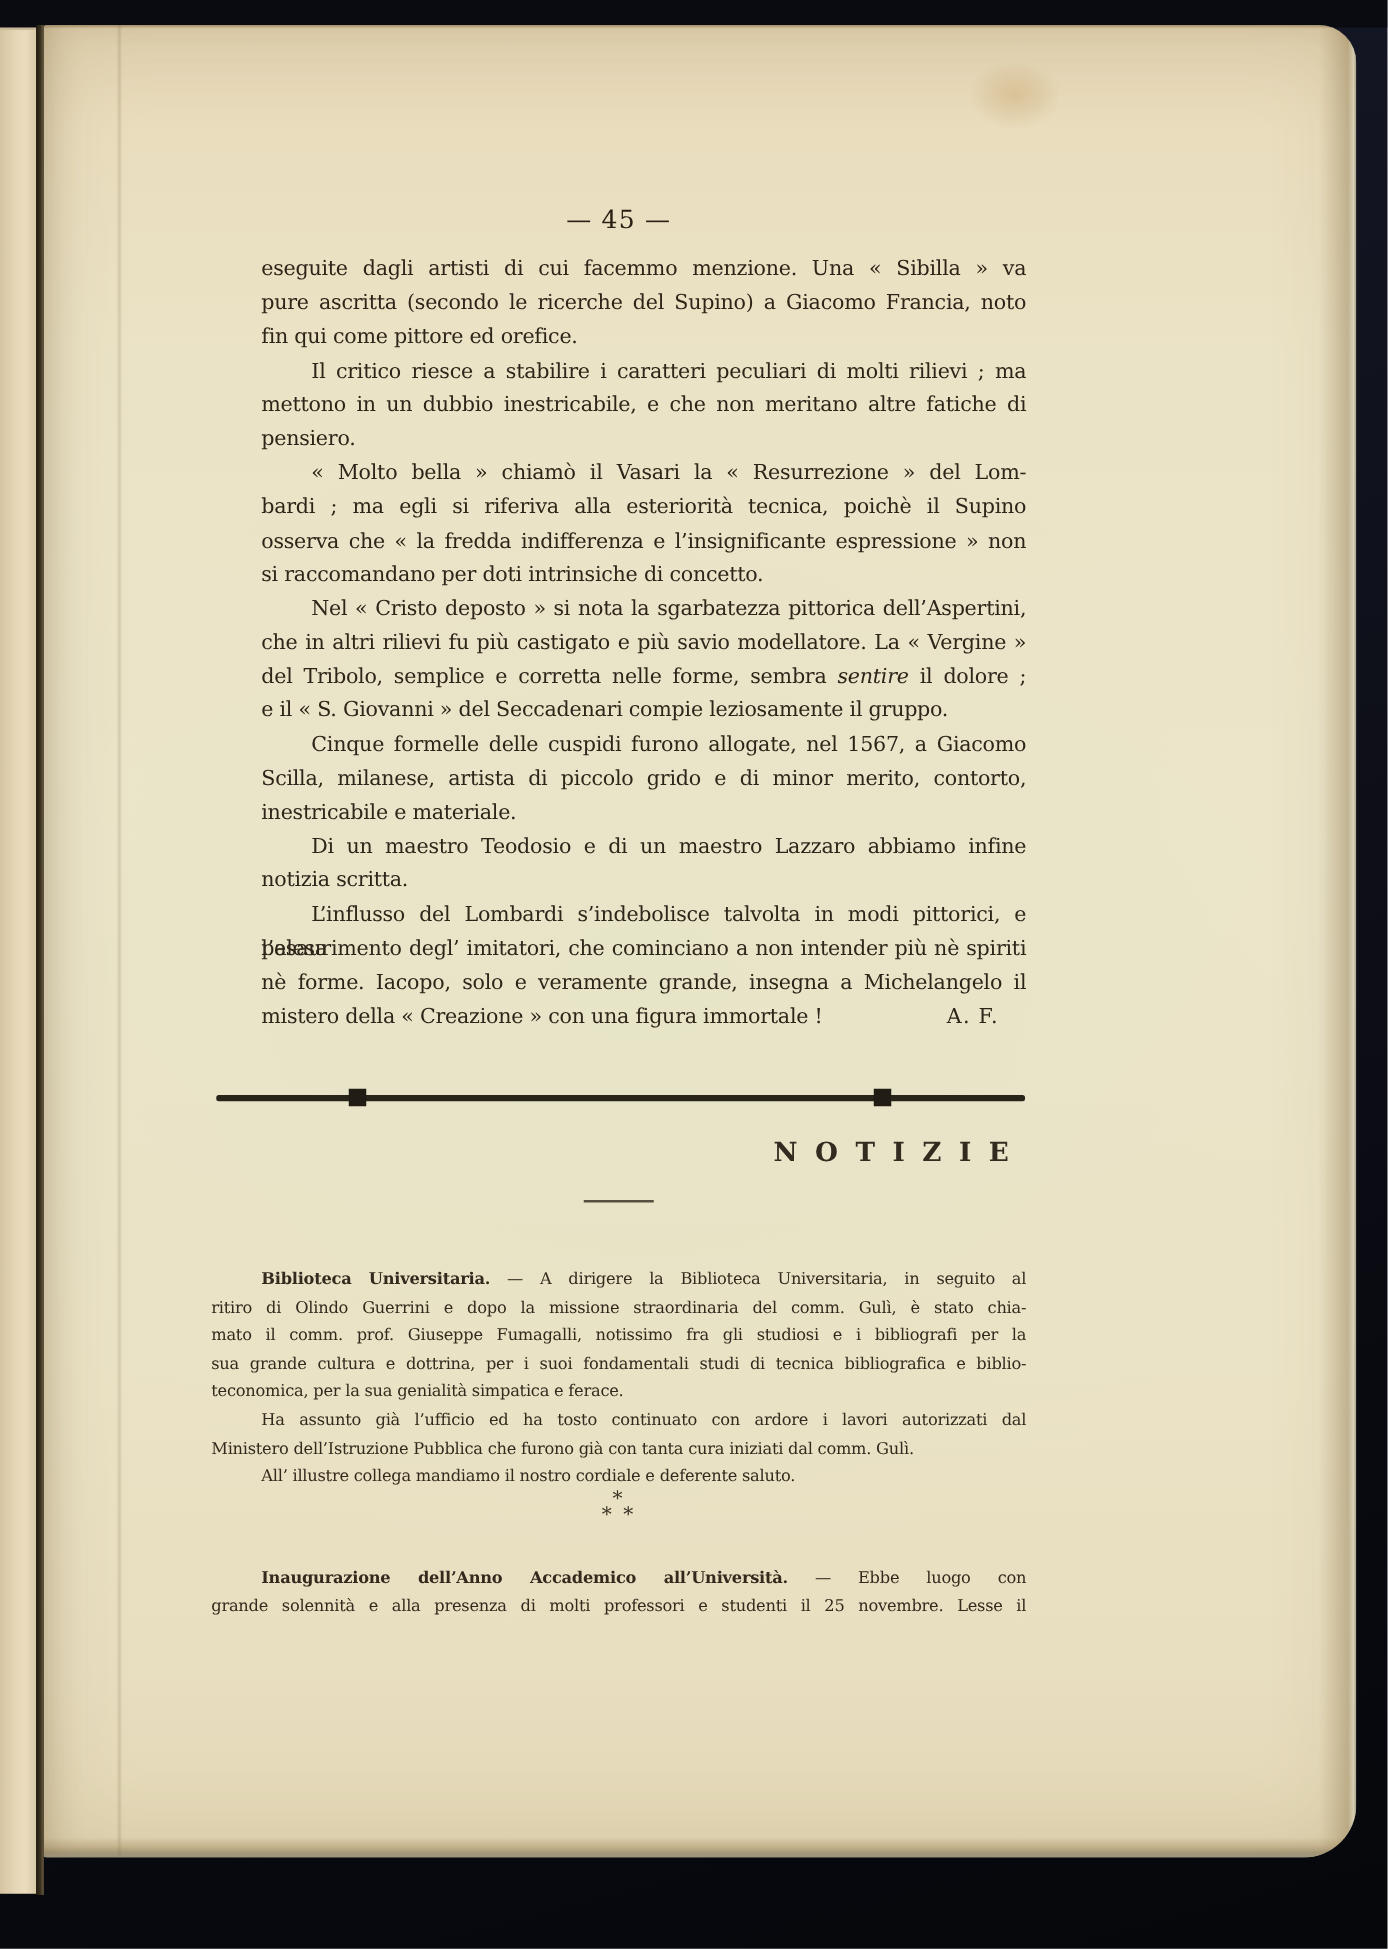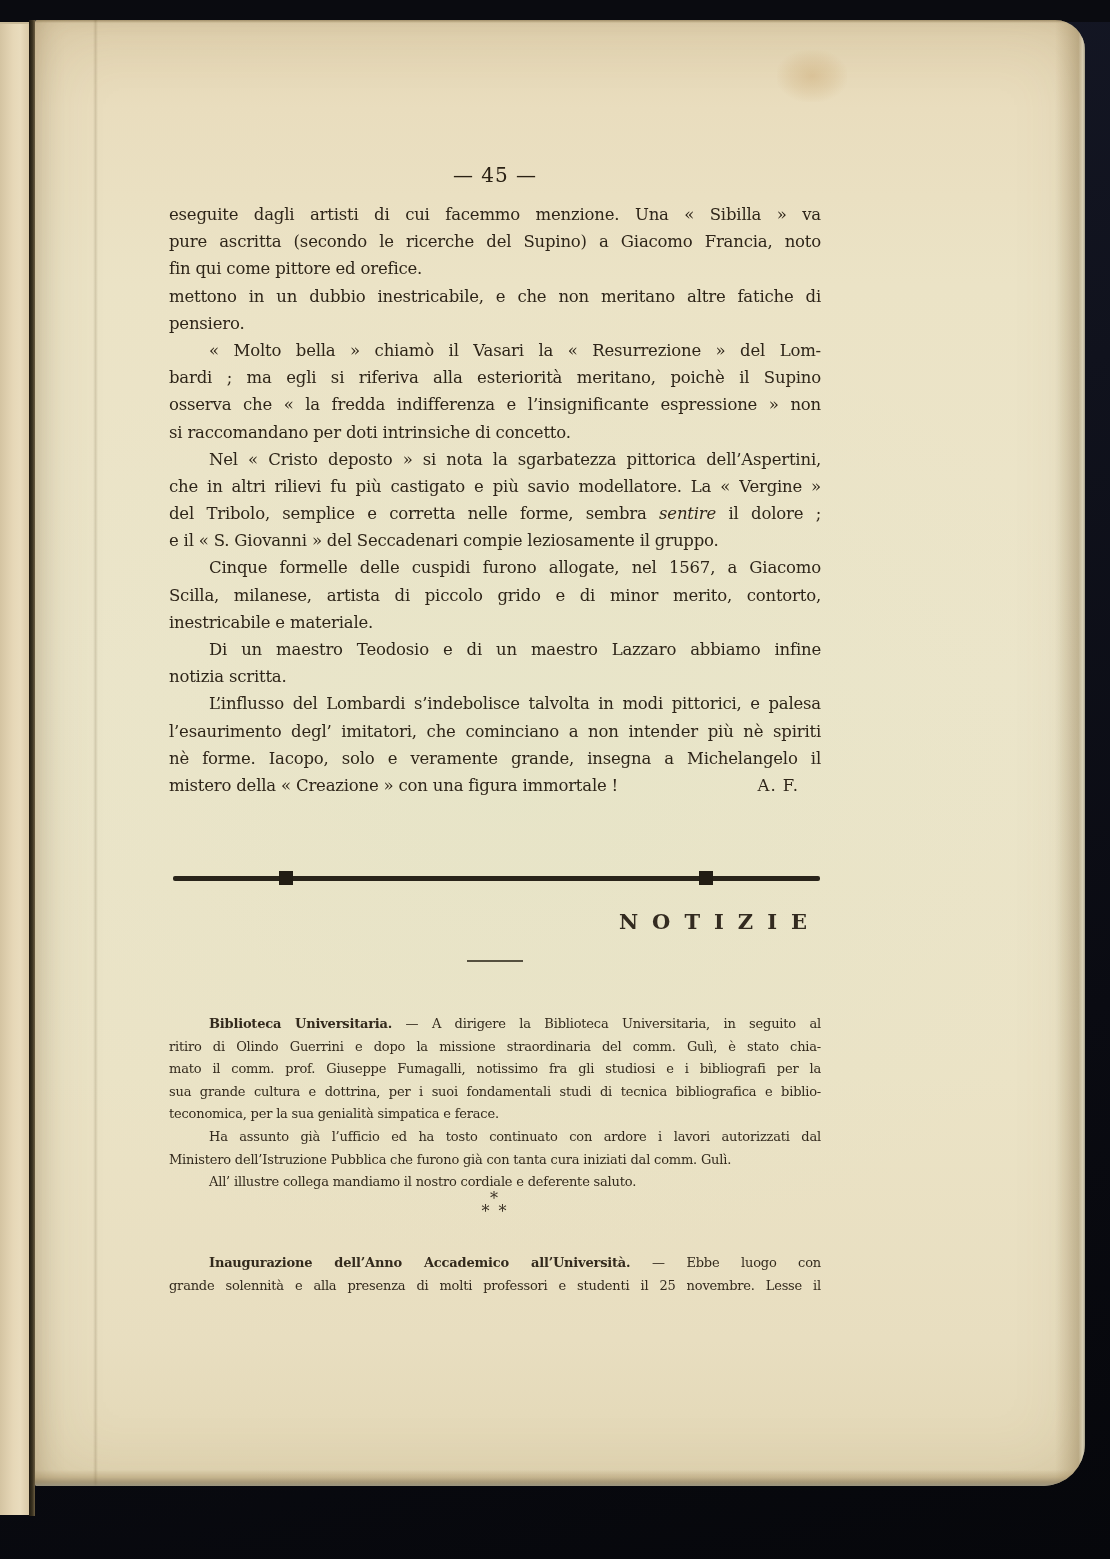--- a/index.html
+++ b/index.html
@@ -48,21 +48,21 @@
     position:absolute;left:742px;top:30px;width:70px;height:52px;
     background:radial-gradient(ellipse at center,rgba(172,115,38,0.22) 0%,rgba(172,115,38,0.10) 45%,rgba(172,115,38,0) 75%);
   }
   
   .content{position:absolute;left:134px;top:0;width:652px;color:#2e2519;}
   .pagenum{
     position:absolute;left:0;top:143px;width:652px;height:28px;
     text-align:center;font-size:20px;letter-spacing:1px;color:#2a2114;
   }
   .article{position:absolute;left:0;top:181px;width:652px;font-size:16.5px;letter-spacing:-0.2px;}
-  .article .tline{height:27.2px;line-height:27.2px;}
+  .article .tline{height:27.2px;line-height:27.2px;margin-left:40px;}
   .tline{text-align:justify;text-align-last:justify;white-space:normal;color:#2e2519;}
   .tline.fin{text-align-last:left;}
   .tline.ind{text-indent:40px;}
   .para{margin:0;}
   .sigline{display:flex;justify-content:space-between;}
   .sig{padding-right:22px;letter-spacing:1px;}
   
   .divider{position:absolute;left:0;top:849px;width:652px;height:17px;}
   .divider .rule{position:absolute;left:4px;right:1px;top:7px;height:5px;background:#29241a;border-radius:2px;}
   .divider .sq{position:absolute;top:2px;width:14px;height:14px;background:#221d14;}
@@ -102,26 +102,27 @@
   <div class="content">
     <div class="pagenum">— 45 —</div>
 
     <div class="article" id="article">
         <div class="para">
           <div class="tline">eseguite dagli artisti di cui facemmo menzione. Una « Sibilla » va</div>
           <div class="tline">pure ascritta (secondo le ricerche del Supino) a Giacomo Francia, noto</div>
           <div class="tline fin">fin qui come pittore ed orefice.</div>
         </div>
         <div class="para">
+          <div class="tline ind">Il critico riesce a stabilire i caratteri peculiari di molti rilievi ; ma</div>
           <div class="tline">mettono in un dubbio inestricabile, e che non meritano altre fatiche di</div>
           <div class="tline fin">pensiero.</div>
         </div>
         <div class="para">
           <div class="tline ind">« Molto bella » chiamò il Vasari la « Resurrezione » del Lom-</div>
-          <div class="tline">bardi ; ma egli si riferiva alla esteriorità meritano, poichè il Supino</div>
+          <div class="tline">bardi ; ma egli si riferiva alla esteriorità tecnica, poichè il Supino</div>
           <div class="tline">osserva che « la fredda indifferenza e l’insignificante espressione » non</div>
           <div class="tline fin">si raccomandano per doti intrinsiche di concetto.</div>
         </div>
         <div class="para">
           <div class="tline ind">Nel « Cristo deposto » si nota la sgarbatezza pittorica dell’Aspertini,</div>
           <div class="tline">che in altri rilievi fu più castigato e più savio modellatore. La « Vergine »</div>
           <div class="tline">del Tribolo, semplice e corretta nelle forme, sembra <i>sentire</i> il dolore ;</div>
           <div class="tline fin">e il « S. Giovanni » del Seccadenari compie leziosamente il gruppo.</div>
         </div>
         <div class="para">

